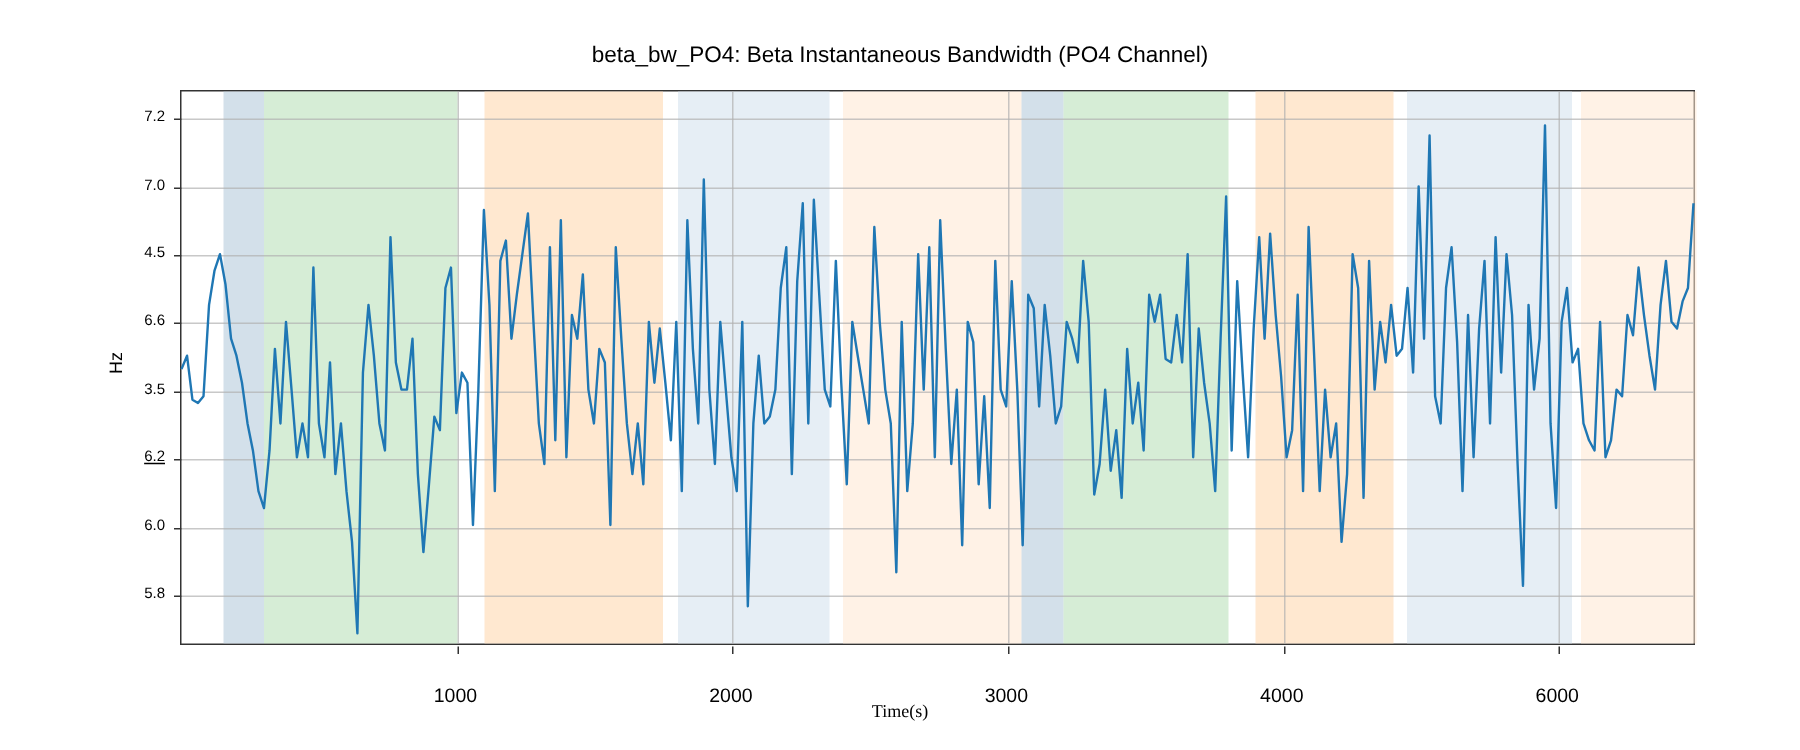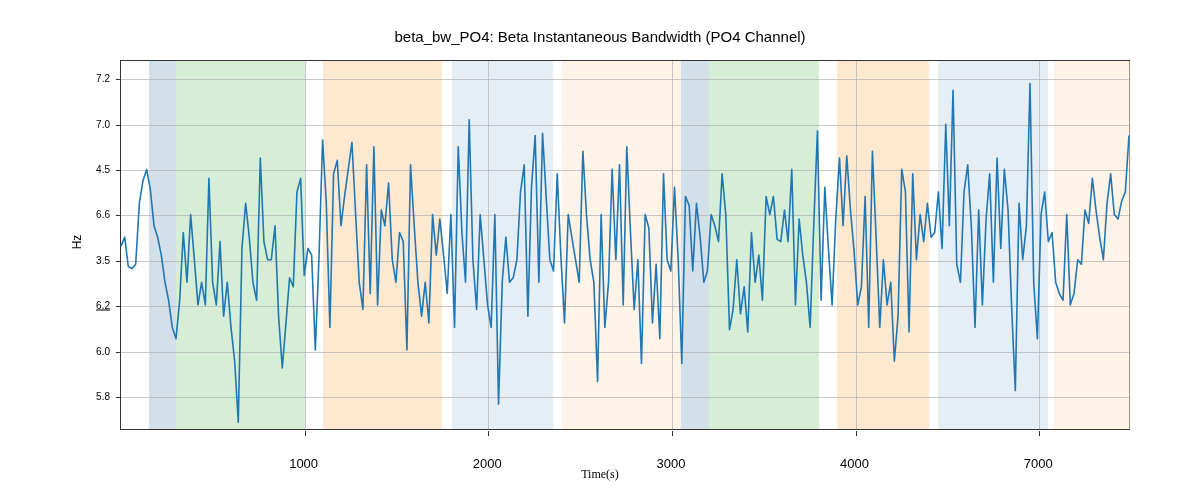--- a/index.html
+++ b/index.html
@@ -178,14 +178,14 @@
     <div class="ytick" style="top: 214.356px;">6.6</div>
     <div class="ytick" style="top: 168.957px;">4.5</div>
     <div class="ytick" style="top: 123.558px;">7.0</div>
     <div class="ytick" style="top: 78.1595px;">7.2</div>
   </div>
 <div id="xticks-layer">
     <div class="xtick" style="left: 303.636px;">1000</div>
     <div class="xtick" style="left: 487.273px;">2000</div>
     <div class="xtick" style="left: 670.909px;">3000</div>
     <div class="xtick" style="left: 854.545px;">4000</div>
-    <div class="xtick" style="left: 1038.18px;">7000</div>
+    <div class="xtick" style="left: 1038.18px;">6000</div>
   </div>
 
 </body></html>

